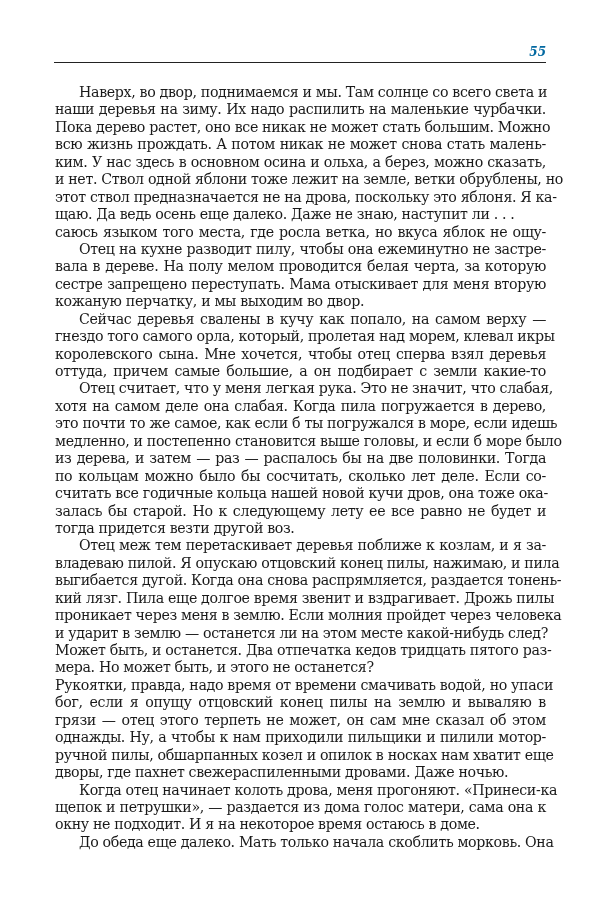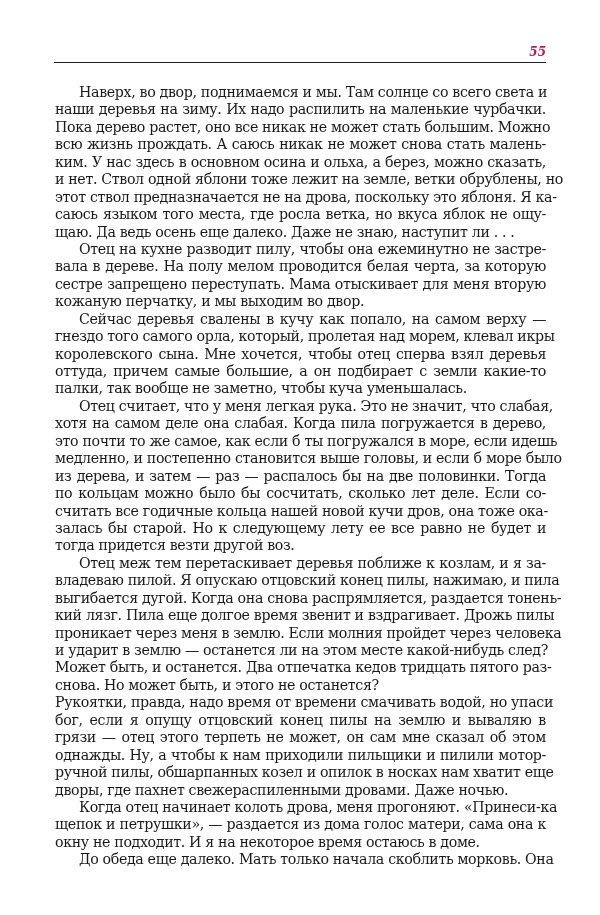--- a/index.html
+++ b/index.html
@@ -1,21 +1,21 @@
 <!DOCTYPE html>
 <html><head>
 <meta charset="utf-8">
 <style>
   html, body { margin: 0; padding: 0; background: #ffffff; }
   body { width: 600px; height: 915px; position: relative; overflow: hidden; }
   .page { position: absolute; left: 0; top: 0; width: 600px; height: 915px; background: #fff; }
   .page-number {
     position: absolute; top: 45px; right: 54px;
     font-family: "DejaVu Serif", serif; font-weight: bold; font-style: italic;
-    font-size: 12px; color: #be185d;
+    font-size: 12px; color: #0369a1;
   }
   .header-rule {
     position: absolute; left: 54px; top: 62px; width: 492px; height: 0;
     border-top: 1.3px solid #222;
   }
   .body-text {
     position: absolute; left: 55px; top: 84px; width: 491px;
     font-family: "DejaVu Serif", serif; font-size: 14.2px; line-height: 17.45px;
     color: #1a1a1a; letter-spacing: -0.35px;
   }
@@ -30,60 +30,59 @@
 <body>
 
 <div class="page">
   <div class="page-number">55</div>
   <div class="header-rule"></div>
   <div class="body-text" id="body-text">
       <div>
         <span class="line indent">Наверх, во двор, поднимаемся и мы. Там солнце со всего света и</span>
         <span class="line">наши деревья на зиму. Их надо распилить на маленькие чурбачки.</span>
         <span class="line">Пока дерево растет, оно все никак не может стать большим. Можно</span>
-        <span class="line">всю жизнь прождать. А саюсь никак не может снова стать малень-</span>
+        <span class="line">всю жизнь прождать. А потом никак не может снова стать малень-</span>
         <span class="line">ким. У нас здесь в основном осина и ольха, а берез, можно сказать,</span>
         <span class="line">и нет. Ствол одной яблони тоже лежит на земле, ветки обрублены, но</span>
         <span class="line">этот ствол предназначается не на дрова, поскольку это яблоня. Я ка-</span>
+        <span class="line last">щаю. Да ведь осень еще далеко. Даже не знаю, наступит ли . . .</span>
         <span class="line">саюсь языком того места, где росла ветка, но вкуса яблок не ощу-</span>
-        <span class="line last">щаю. Да ведь осень еще далеко. Даже не знаю, наступит ли . . .</span>
       </div>
       <div>
         <span class="line indent">Отец на кухне разводит пилу, чтобы она ежеминутно не застре-</span>
         <span class="line">вала в дереве. На полу мелом проводится белая черта, за которую</span>
         <span class="line">сестре запрещено переступать. Мама отыскивает для меня вторую</span>
         <span class="line last">кожаную перчатку, и мы выходим во двор.</span>
       </div>
       <div>
         <span class="line indent">Сейчас деревья свалены в кучу как попало, на самом верху —</span>
         <span class="line">гнездо того самого орла, который, пролетая над морем, клевал икры</span>
         <span class="line">королевского сына. Мне хочется, чтобы отец сперва взял деревья</span>
         <span class="line">оттуда, причем самые большие, а он подбирает с земли какие-то</span>
-        <span class="line last">палки, так вообще не заметно, чтобы куча уменьшалась.</span>
       </div>
       <div>
         <span class="line indent">Отец считает, что у меня легкая рука. Это не значит, что слабая,</span>
         <span class="line">хотя на самом деле она слабая. Когда пила погружается в дерево,</span>
         <span class="line">это почти то же самое, как если б ты погружался в море, если идешь</span>
         <span class="line">медленно, и постепенно становится выше головы, и если б море было</span>
         <span class="line">из дерева, и затем — раз — распалось бы на две половинки. Тогда</span>
         <span class="line">по кольцам можно было бы сосчитать, сколько лет деле. Если со-</span>
         <span class="line">считать все годичные кольца нашей новой кучи дров, она тоже ока-</span>
         <span class="line">залась бы старой. Но к следующему лету ее все равно не будет и</span>
         <span class="line last">тогда придется везти другой воз.</span>
       </div>
       <div>
         <span class="line indent">Отец меж тем перетаскивает деревья поближе к козлам, и я за-</span>
         <span class="line">владеваю пилой. Я опускаю отцовский конец пилы, нажимаю, и пила</span>
         <span class="line">выгибается дугой. Когда она снова распрямляется, раздается тонень-</span>
         <span class="line">кий лязг. Пила еще долгое время звенит и вздрагивает. Дрожь пилы</span>
         <span class="line">проникает через меня в землю. Если молния пройдет через человека</span>
         <span class="line">и ударит в землю — останется ли на этом месте какой-нибудь след?</span>
         <span class="line">Может быть, и останется. Два отпечатка кедов тридцать пятого раз-</span>
-        <span class="line last">снова. Но может быть, и этого не останется?</span>
+        <span class="line last">мера. Но может быть, и этого не останется?</span>
       </div>
       <div>
         <span class="line">Рукоятки, правда, надо время от времени смачивать водой, но упаси</span>
         <span class="line">бог, если я опущу отцовский конец пилы на землю и вываляю в</span>
         <span class="line">грязи — отец этого терпеть не может, он сам мне сказал об этом</span>
         <span class="line">однажды. Ну, а чтобы к нам приходили пильщики и пилили мотор-</span>
         <span class="line">ручной пилы, обшарпанных козел и опилок в носках нам хватит еще</span>
         <span class="line last">дворы, где пахнет свежераспиленными дровами. Даже ночью.</span>
       </div>
       <div>

